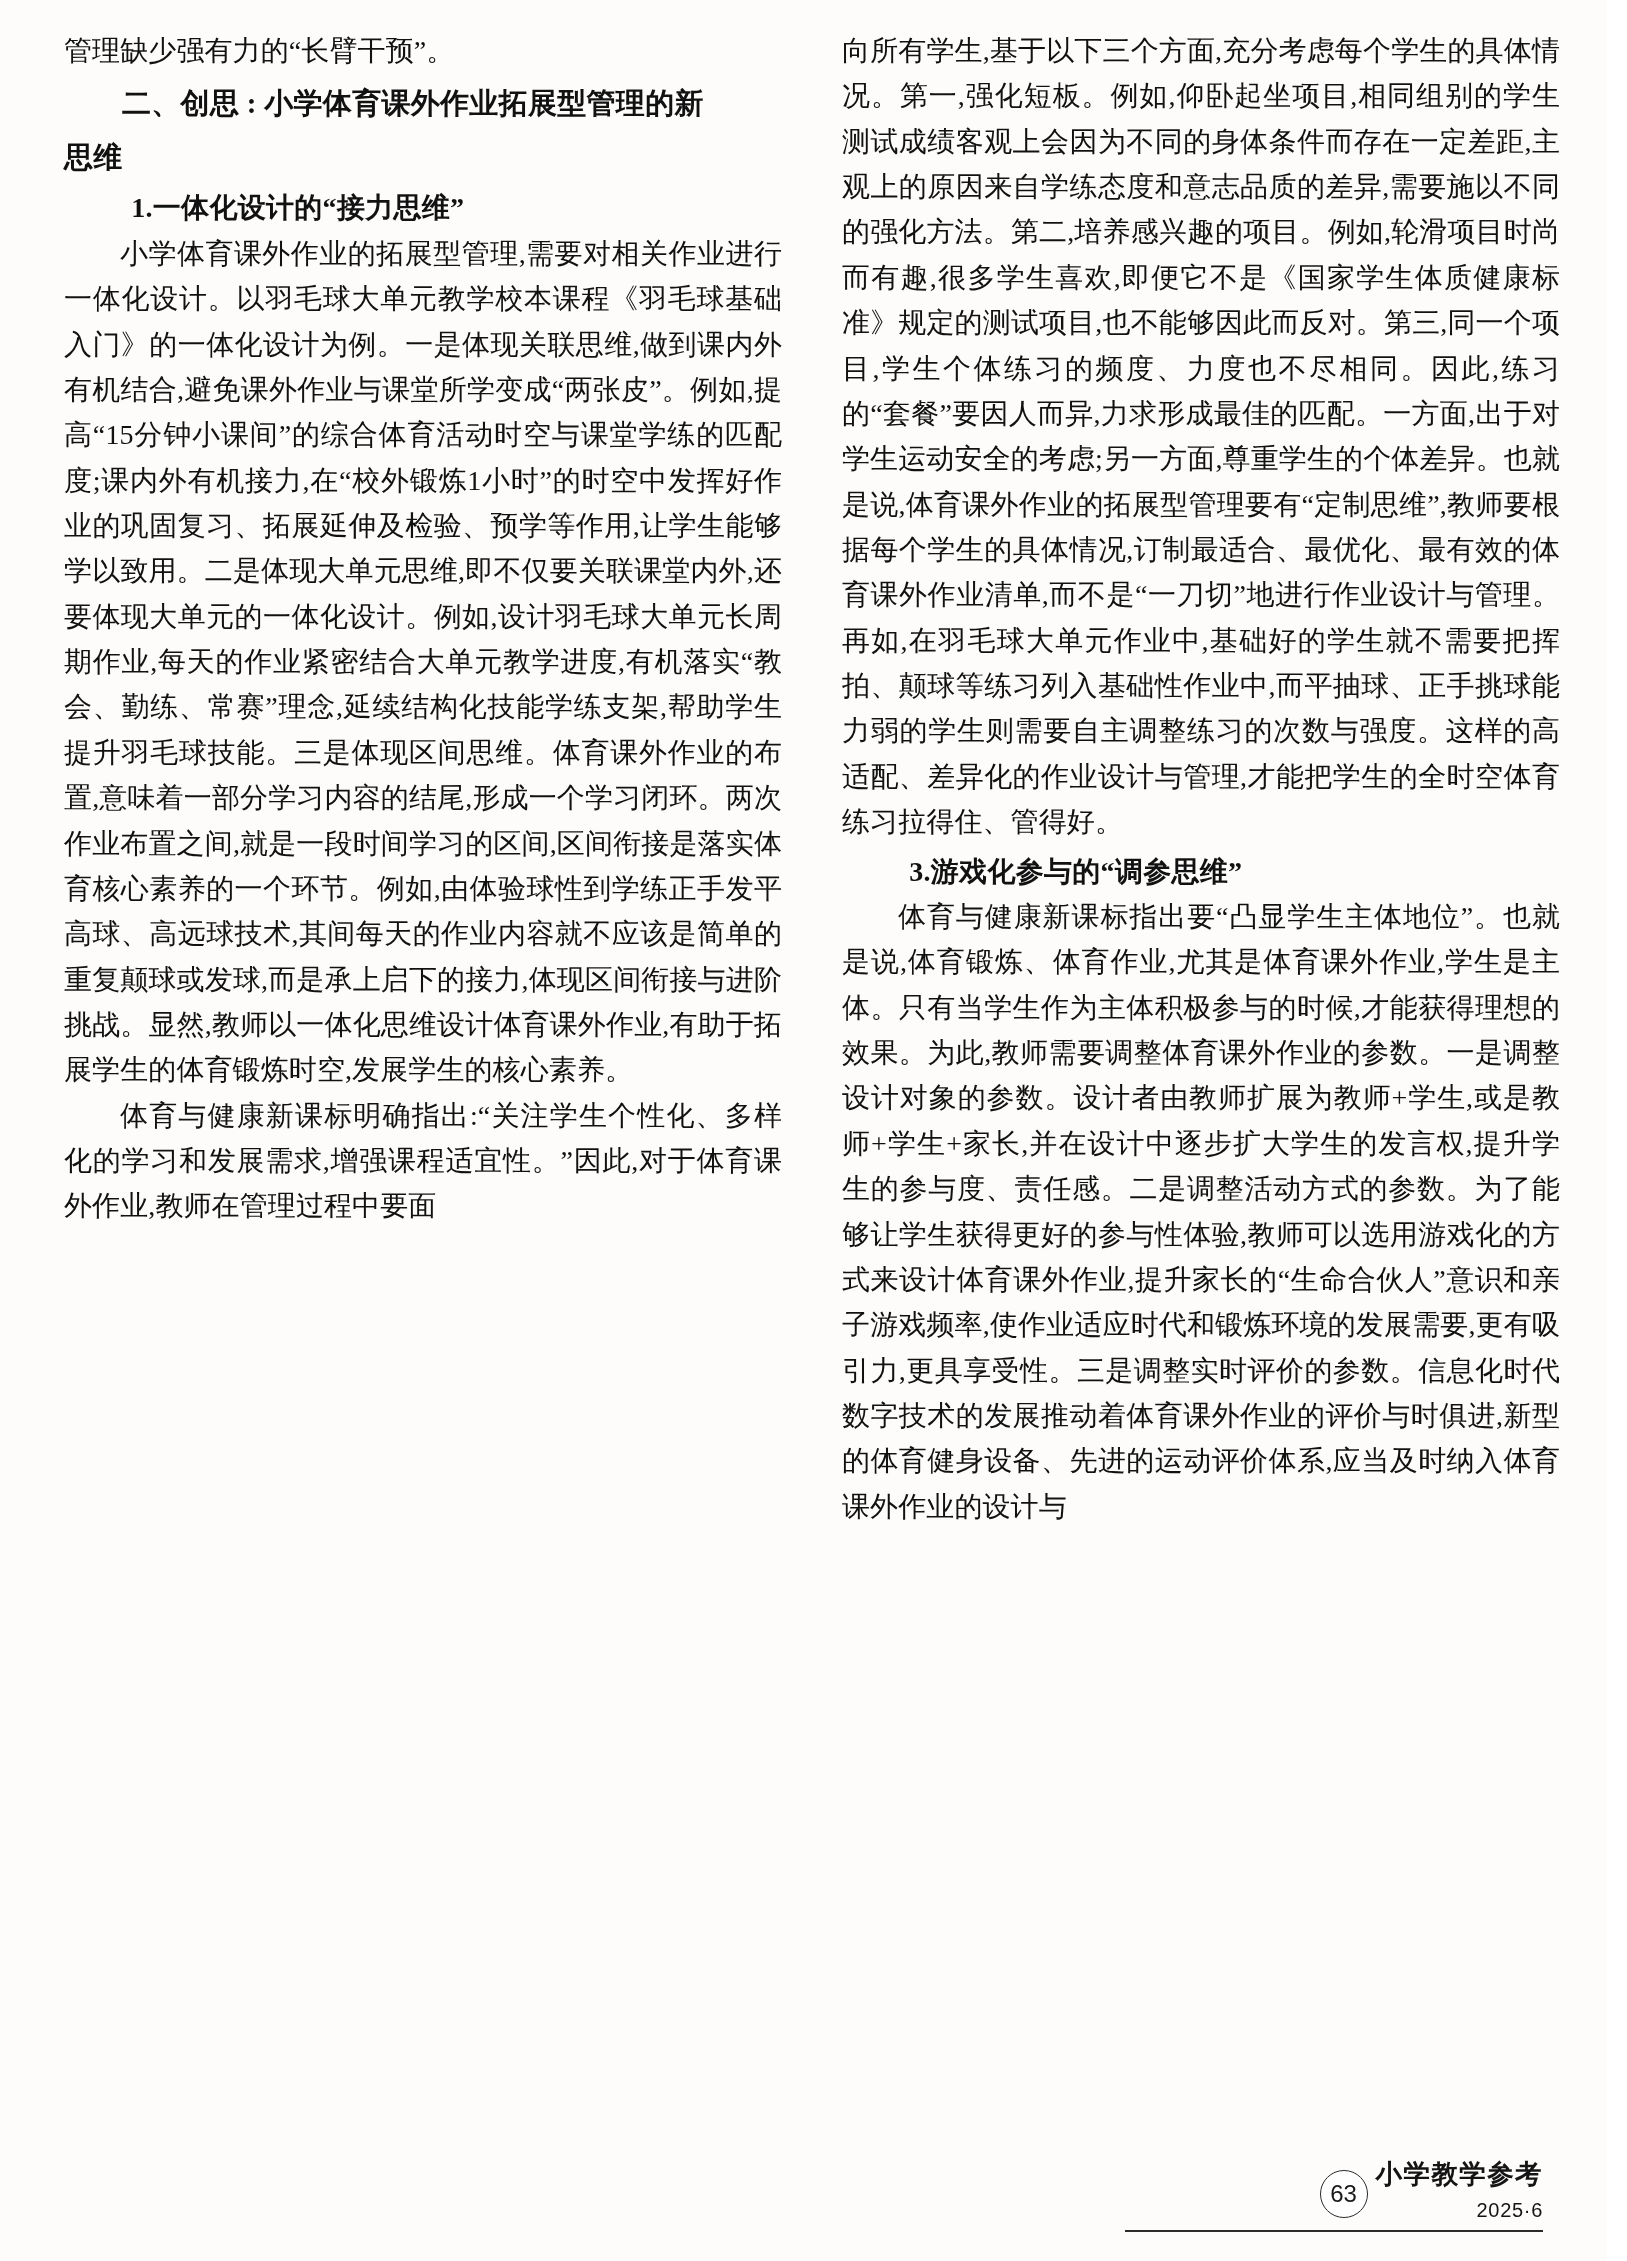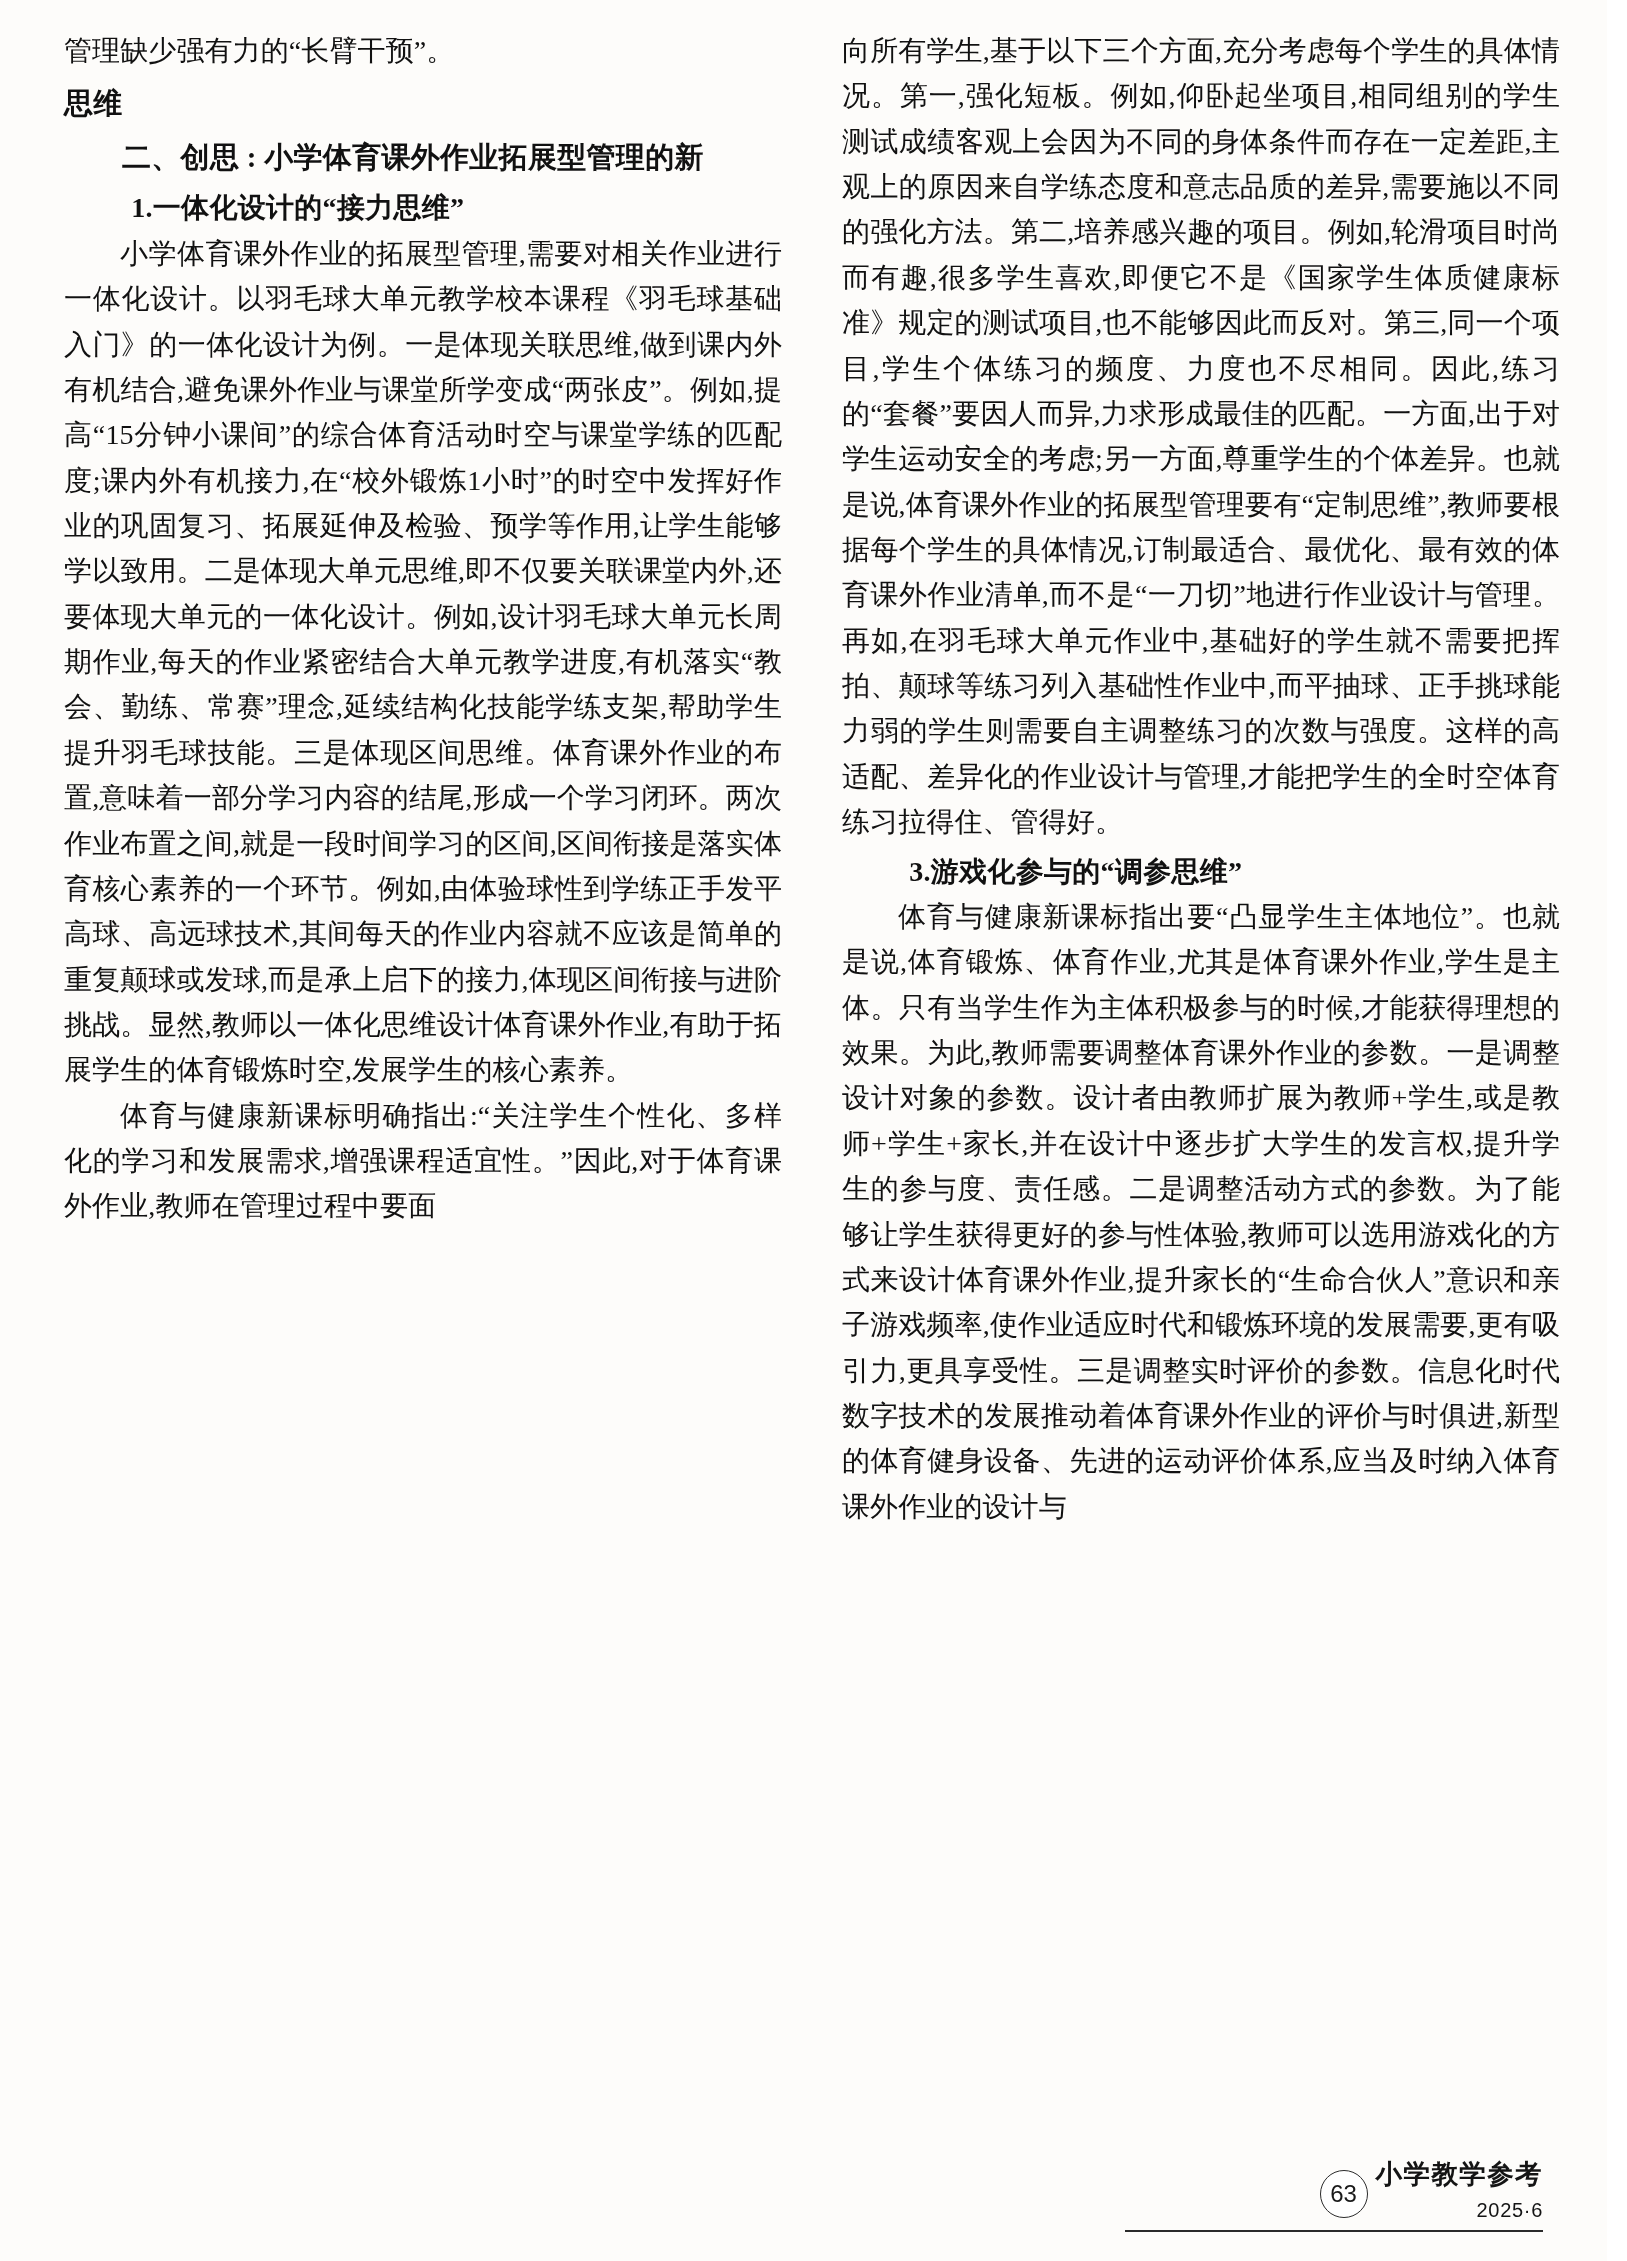--- a/index.html
+++ b/index.html
@@ -118,22 +118,22 @@
   }
 </style>
 </head>
 <body>
 
 <div class="page">
   <div class="columns">
 
     <div class="col">
       <p>管理缺少强有力的“长臂干预”。</p>
+      <div class="h2">二、创思 : 小学体育课外作业拓展型管理的新</div>
       <div class="h2 cont">思维</div>
-      <div class="h2">二、创思 : 小学体育课外作业拓展型管理的新</div>
       <div class="h3">1.一体化设计的“接力思维”</div>
       <p class="indent">小学体育课外作业的拓展型管理,需要对相关作业进行一体化设计。以羽毛球大单元教学校本课程《羽毛球基础入门》的一体化设计为例。一是体现关联思维,做到课内外有机结合,避免课外作业与课堂所学变成“两张皮”。例如,提高“15分钟小课间”的综合体育活动时空与课堂学练的匹配度;课内外有机接力,在“校外锻炼1小时”的时空中发挥好作业的巩固复习、拓展延伸及检验、预学等作用,让学生能够学以致用。二是体现大单元思维,即不仅要关联课堂内外,还要体现大单元的一体化设计。例如,设计羽毛球大单元长周期作业,每天的作业紧密结合大单元教学进度,有机落实“教会、勤练、常赛”理念,延续结构化技能学练支架,帮助学生提升羽毛球技能。三是体现区间思维。体育课外作业的布置,意味着一部分学习内容的结尾,形成一个学习闭环。两次作业布置之间,就是一段时间学习的区间,区间衔接是落实体育核心素养的一个环节。例如,由体验球性到学练正手发平高球、高远球技术,其间每天的作业内容就不应该是简单的重复颠球或发球,而是承上启下的接力,体现区间衔接与进阶挑战。显然,教师以一体化思维设计体育课外作业,有助于拓展学生的体育锻炼时空,发展学生的核心素养。</p>
       <p class="indent">体育与健康新课标明确指出:“关注学生个性化、多样化的学习和发展需求,增强课程适宜性。”因此,对于体育课外作业,教师在管理过程中要面</p>
     </div>
 
     <div class="col">
       <p>向所有学生,基于以下三个方面,充分考虑每个学生的具体情况。第一,强化短板。例如,仰卧起坐项目,相同组别的学生测试成绩客观上会因为不同的身体条件而存在一定差距,主观上的原因来自学练态度和意志品质的差异,需要施以不同的强化方法。第二,培养感兴趣的项目。例如,轮滑项目时尚而有趣,很多学生喜欢,即便它不是《国家学生体质健康标准》规定的测试项目,也不能够因此而反对。第三,同一个项目,学生个体练习的频度、力度也不尽相同。因此,练习的“套餐”要因人而异,力求形成最佳的匹配。一方面,出于对学生运动安全的考虑;另一方面,尊重学生的个体差异。也就是说,体育课外作业的拓展型管理要有“定制思维”,教师要根据每个学生的具体情况,订制最适合、最优化、最有效的体育课外作业清单,而不是“一刀切”地进行作业设计与管理。再如,在羽毛球大单元作业中,基础好的学生就不需要把挥拍、颠球等练习列入基础性作业中,而平抽球、正手挑球能力弱的学生则需要自主调整练习的次数与强度。这样的高适配、差异化的作业设计与管理,才能把学生的全时空体育练习拉得住、管得好。</p>
       <div class="h3">3.游戏化参与的“调参思维”</div>
       <p class="indent">体育与健康新课标指出要“凸显学生主体地位”。也就是说,体育锻炼、体育作业,尤其是体育课外作业,学生是主体。只有当学生作为主体积极参与的时候,才能获得理想的效果。为此,教师需要调整体育课外作业的参数。一是调整设计对象的参数。设计者由教师扩展为教师+学生,或是教师+学生+家长,并在设计中逐步扩大学生的发言权,提升学生的参与度、责任感。二是调整活动方式的参数。为了能够让学生获得更好的参与性体验,教师可以选用游戏化的方式来设计体育课外作业,提升家长的“生命合伙人”意识和亲子游戏频率,使作业适应时代和锻炼环境的发展需要,更有吸引力,更具享受性。三是调整实时评价的参数。信息化时代数字技术的发展推动着体育课外作业的评价与时俱进,新型的体育健身设备、先进的运动评价体系,应当及时纳入体育课外作业的设计与</p>
     </div>

